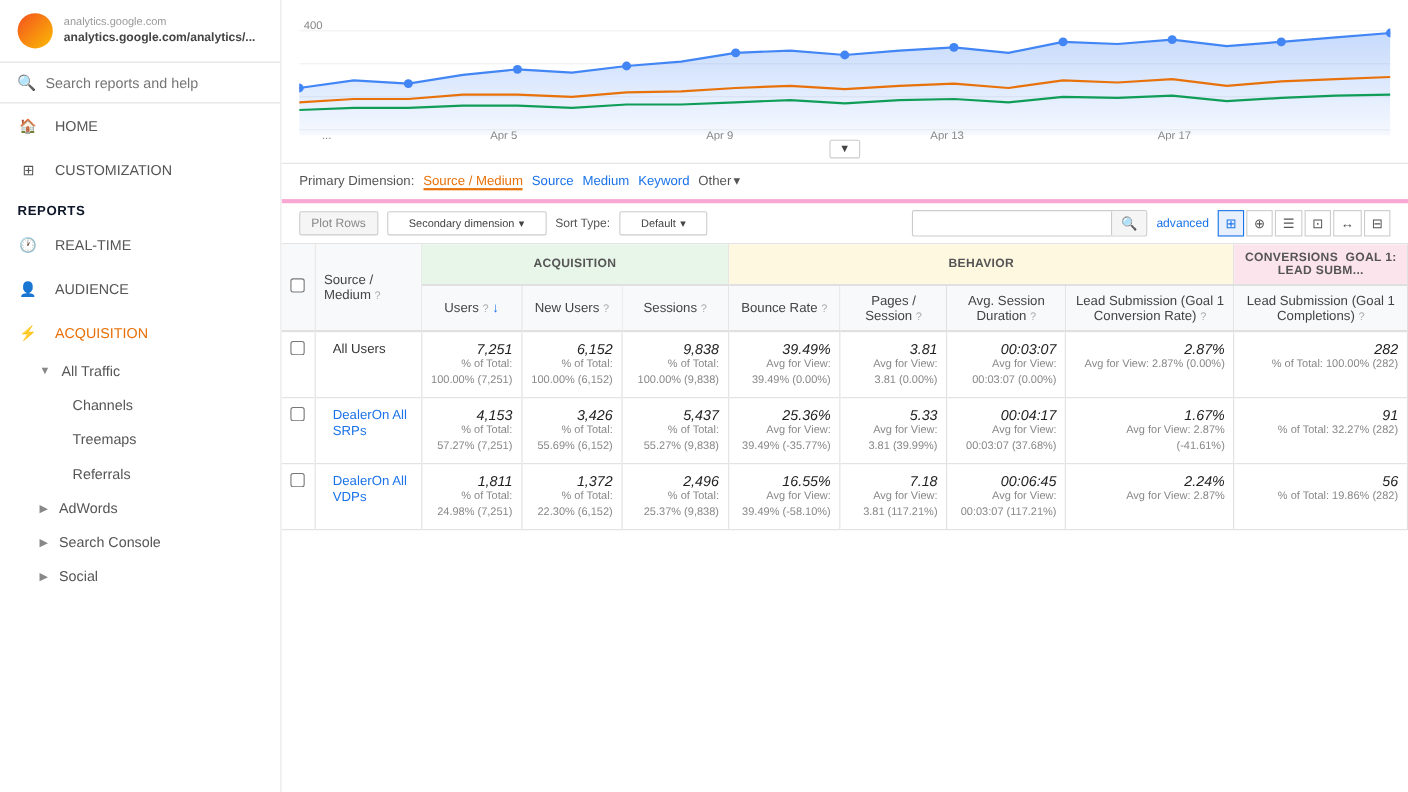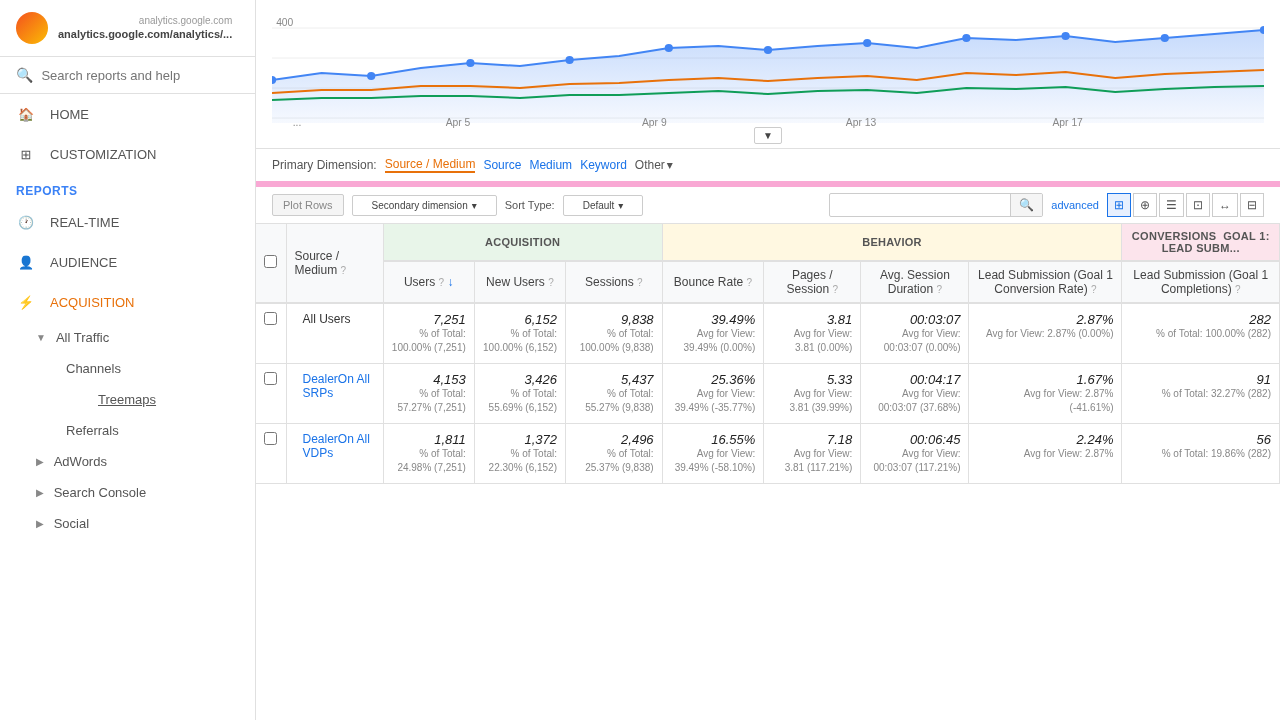--- a/index.html
+++ b/index.html
@@ -22,21 +22,21 @@
       align-items: center;
       padding: 12px 16px;
       border-bottom: 1px solid #e0e0e0;
       gap: 10px;
     }
     .logo-circle {
       width: 32px; height: 32px; border-radius: 50%;
       background: linear-gradient(135deg, #f4511e, #fbbc04);
       flex-shrink: 0;
     }
-    .logo-text { font-size: 12px; color: #555; line-height: 1.3; text-align: right; }
+    .logo-text { font-size: 12px; color: #555; line-height: 1.3; }
 
     .sidebar-search {
       display: flex;
       align-items: center;
       padding: 10px 16px;
       border-bottom: 1px solid #e0e0e0;
       gap: 8px;
       cursor: pointer;
     }
     .sidebar-search input {
@@ -50,21 +50,21 @@
       gap: 14px;
       cursor: pointer;
       color: #555;
       font-size: 13px;
     }
     .sidebar-nav-item.active { color: #e8710a; }
 
     .sidebar-section-label {
       padding: 10px 16px 4px;
       font-size: 12px;
-      color: #3b82f6;
+      color: #0f172a;
       font-weight: bold;
       text-transform: uppercase;
       letter-spacing: 0.5px;
     }
 
     .nav-icon { width: 20px; height: 20px; flex-shrink: 0; display: flex; align-items: center; justify-content: center; }
 
     .sidebar-sub-item {
       display: flex;
       align-items: center;
@@ -99,25 +99,25 @@
     
     .chart-area {
       padding: 8px 16px 4px;
       background: #fff;
       border-bottom: 1px solid #e0e0e0;
     }
 
     
     .dimension-bar {
       display: flex;
-      align-items: center;
+      align-items: flex-start;
       padding: 8px 16px;
       gap: 8px;
       background: #fff;
-      border-bottom: 6px solid #f9a8d4;
+      border-bottom: 4px solid #f9a8d4;
       flex-wrap: wrap;
     }
     .dimension-label { color: #555; font-size: 12px; }
     .dimension-link {
       color: #1a73e8;
       font-size: 12px;
       cursor: pointer;
       text-decoration: none;
     }
     .dimension-link.active { color: #e8710a; border-bottom: 2px solid #e8710a; }
@@ -291,21 +291,21 @@
     <span class="nav-icon">⚡</span>
     <span>ACQUISITION</span>
   </div>
   <div class="sidebar-group-header">
     <span class="expand-arrow">▼</span>
     <span>All Traffic</span>
   </div>
   <div class="sidebar-sub-item" style="padding-left:66px;">
     <span>Channels</span>
   </div>
-  <div class="sidebar-sub-item" style="padding-left:98px;text-decoration:underline;">
+  <div class="sidebar-sub-item" style="padding-left:66px;">
     <span>Treemaps</span>
   </div>
   <div class="sidebar-sub-item" style="padding-left:66px;">
     <span>Referrals</span>
   </div>
   <div class="sidebar-group-header">
     <span class="expand-arrow">▶</span>
     <span>AdWords</span>
   </div>
   <div class="sidebar-group-header">

